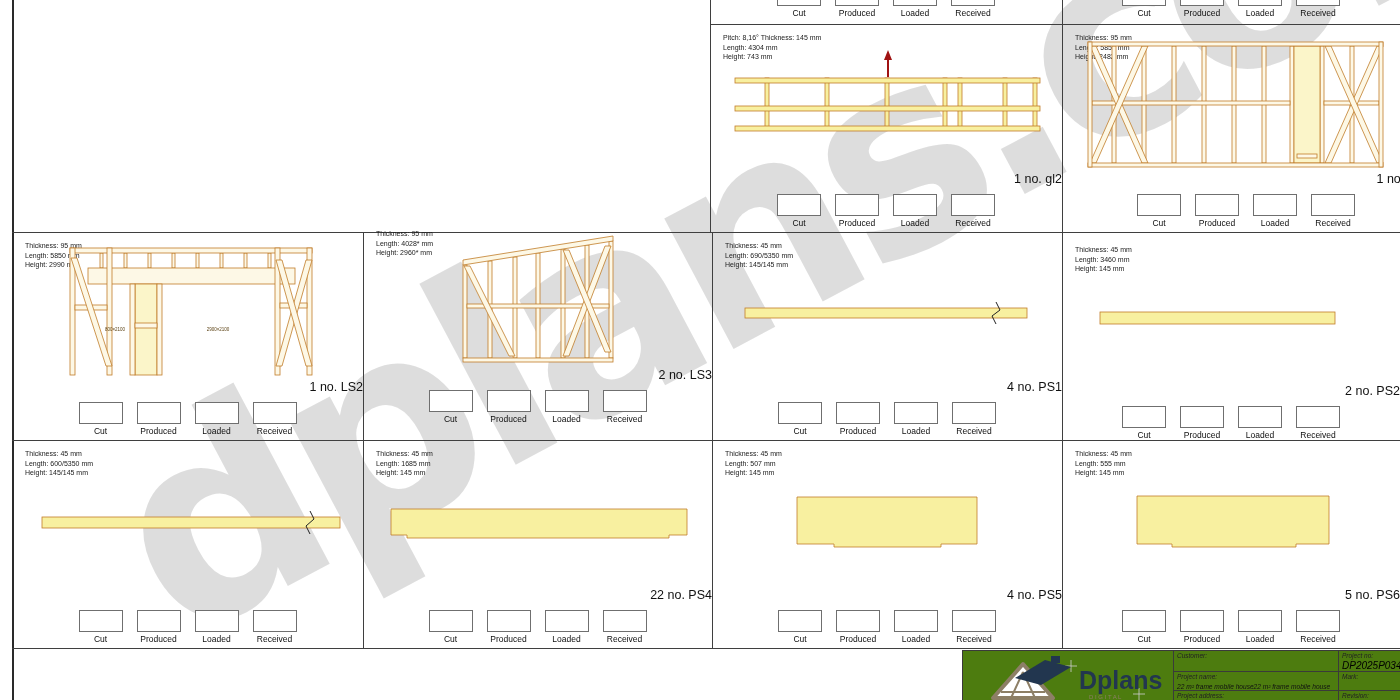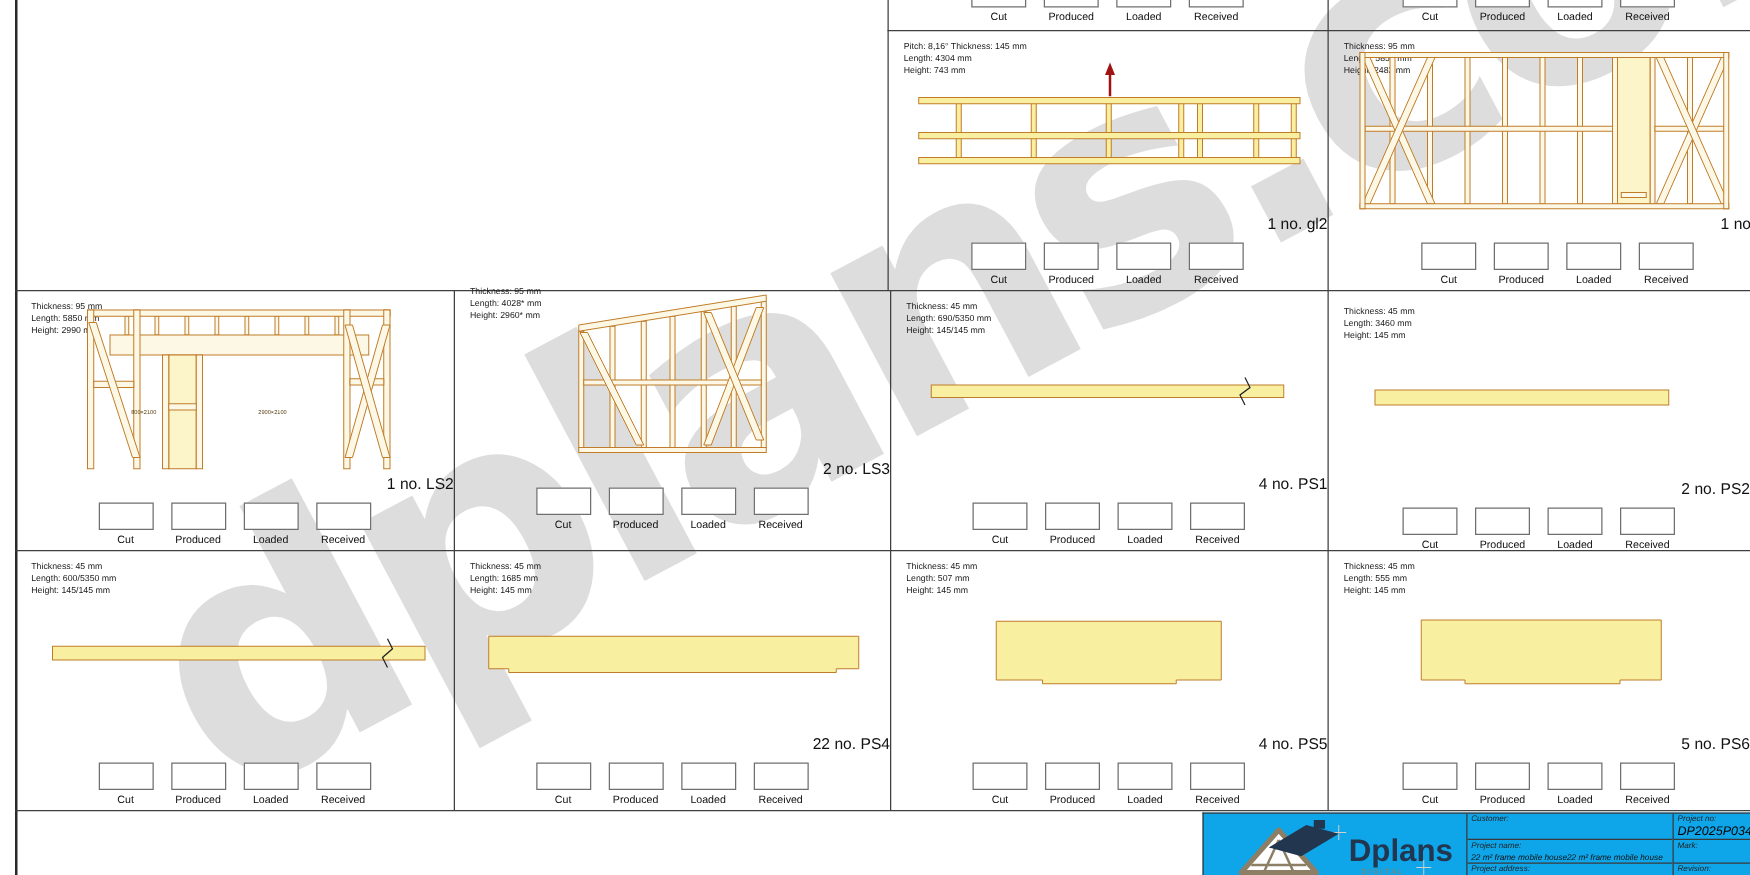--- a/index.html
+++ b/index.html
@@ -19,21 +19,21 @@
   .draw{position:absolute;left:0;top:0;}
   .pname{position:absolute;left:0;top:148px;width:100%;text-align:right;font-size:12.5px;color:#111;}
   .cbrow{position:absolute;left:0;width:100%;display:flex;justify-content:center;gap:12px;}
   .cbrow.inpanel{top:170px;}
   .cbrow.remnant{top:-16px;}
   .cb{display:flex;flex-direction:column;align-items:center;width:46px;}
   .cb .box{width:44px;height:22px;border:1px solid #6f6f6f;background:#ffffff;box-sizing:border-box;}
   .cb .lbl{font-size:8.5px;margin-top:2px;color:#0d0d0d;white-space:nowrap;}
   .remcell{position:absolute;top:0;height:24px;z-index:2;}
   
-  .titleblock{position:absolute;left:962px;top:650px;width:438px;height:50px;background:#0ea5e9;
+  .titleblock{position:absolute;left:962px;top:650px;width:438px;height:50px;background:#4d7c0f;
     border-top:1px solid #3a3a3a;border-left:1px solid #3a3a3a;z-index:3;box-sizing:border-box;}
   .tb-logo{position:absolute;left:0;top:0;width:211px;height:50px;border-right:1px solid #3a3a3a;box-sizing:border-box;}
   .tb-col{position:absolute;top:0;height:50px;font-style:italic;}
   .tb-labels{left:211px;width:164px;}
   .tb-values{left:375px;width:63px;border-left:1px solid #3a3a3a;box-sizing:border-box;}
   .tb-row{box-sizing:border-box;border-bottom:1px solid #3a3a3a;padding:1px 0 0 3px;overflow:hidden;}
   .tb-r1{height:21px;} .tb-r2{height:19px;} .tb-r3{height:10px;border-bottom:none;}
   .tb-label{font-size:6.5px;color:#222;line-height:7.5px;}
   .tb-value-big{font-size:10px;color:#000;line-height:11px;}
   .tb-value-small{font-size:6.6px;color:#111;line-height:8px;margin-top:2px;white-space:nowrap;}

